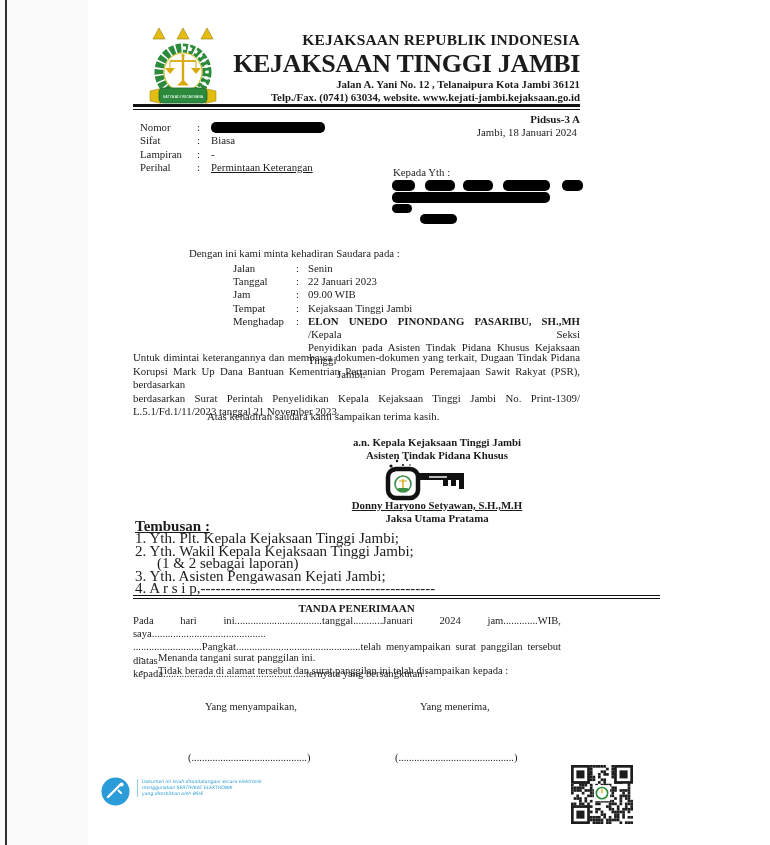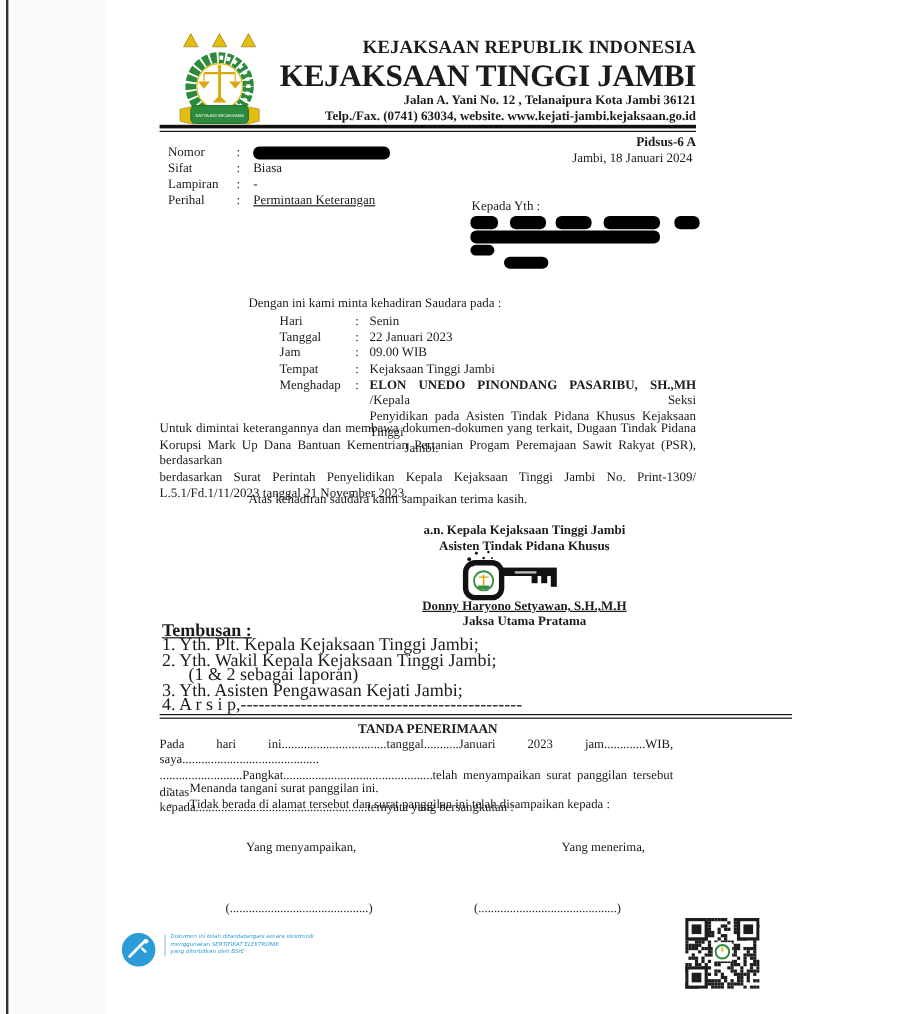--- a/index.html
+++ b/index.html
@@ -27,21 +27,21 @@
   .meta .col{width:14px;}
   .bar{background:#000;border-radius:5px;}
   .nomor-bar{width:114px;height:11px;margin-top:1px;}
   .u{text-decoration:underline;}
   .b{font-weight:bold;}
 
   
   .kepada-label{left:393px;top:166px;font-size:10.8px;}
   .kb{position:absolute;background:#000;border-radius:5px;}
 
-  .intro{left:207px;top:247px;font-size:10.8px;}
+  .intro{left:189px;top:247px;font-size:10.8px;}
 
   .details{left:233px;top:262px;width:350px;font-size:10.8px;line-height:13.2px;}
   .details .row{display:flex;align-items:flex-start;}
   .details .lab{width:63px;flex:none;}
   .details .col{width:12px;flex:none;}
   .details .val{width:272px;flex:none;}
   .jlast{text-align:justify;text-align-last:justify;}
 
   .para{left:133px;top:351px;width:447px;font-size:10.8px;line-height:13.6px;}
   .closing1{left:207px;top:410px;font-size:10.8px;}
@@ -58,21 +58,21 @@
   .sep1{left:133px;top:595px;width:527px;border-top:1.8px solid #111;}
   .sep2{left:133px;top:598px;width:527px;border-top:1px solid #111;}
 
   .receipt-title{left:133px;top:602px;width:447px;text-align:center;font-weight:bold;font-size:11px;}
   .receipt-lines{left:133px;top:614px;width:428px;font-size:10.6px;line-height:13.2px;}
   .bullets{left:140px;top:651px;width:440px;font-size:10.6px;line-height:13.2px;}
   .bullets .row{display:flex;}
   .bullets .dash{width:18px;flex:none;}
   .closing2{left:133px;top:687px;font-size:10.6px;}
   .sign-left{left:205px;top:701px;font-size:10.6px;}
-  .sign-right{left:420px;top:701px;font-size:10.6px;margin-left:48px;}
+  .sign-right{left:420px;top:701px;font-size:10.6px;}
   .paren-left{left:188px;top:752px;font-size:10.5px;}
   .paren-right{left:395px;top:752px;font-size:10.5px;}
 
   .bsre-icon{left:101px;top:777px;width:29px;height:29px;}
   .bsre-text{left:137px;top:779px;width:150px;font-family:"DejaVu Sans",sans-serif;
              font-style:italic;font-size:4.6px;line-height:6px;color:#2b9cd8;
              border-left:1px solid #8ecbe9;padding-left:4px;}
   .qr{left:571px;top:765px;width:62px;height:59px;}
 </style>
 </head>
@@ -105,21 +105,21 @@
 
   <div class="abs lh">
     <div class="org1">KEJAKSAAN REPUBLIK INDONESIA</div>
     <div class="org2">KEJAKSAAN TINGGI JAMBI</div>
     <div class="addr">Jalan A. Yani No. 12 , Telanaipura Kota Jambi 36121</div>
     <div class="addr">Telp./Fax. (0741) 63034, website. www.kejati-jambi.kejaksaan.go.id</div>
   </div>
   <div class="abs rule"></div>
   <div class="abs rule2"></div>
 
-  <div class="abs pidsus">Pidsus-6 A</div>
+  <div class="abs pidsus">Pidsus-3 A</div>
   <div class="abs dateline">Jambi, 18 Januari 2024</div>
 
   <div class="abs meta">
     <div class="row">
       <span class="lab">Nomor</span>
       <span class="col">:</span>
       <span class="bar nomor-bar"></span>
     </div>
     <div class="row">
       <span class="lab">Sifat</span>
@@ -145,21 +145,21 @@
   <div class="kb" style="left:503px;top:180px;width:47px;height:11px;"></div>
   <div class="kb" style="left:562px;top:180px;width:21px;height:11px;"></div>
   <div class="kb" style="left:392px;top:192px;width:158px;height:11px;"></div>
   <div class="kb" style="left:392px;top:204px;width:20px;height:9px;"></div>
   <div class="kb" style="left:420px;top:214px;width:37px;height:10px;"></div>
 
   <div class="abs intro">Dengan ini kami minta kehadiran Saudara pada :</div>
 
   <div class="abs details">
     <div class="row">
-      <span class="lab">Hari</span>
+      <span class="lab">Jalan</span>
       <span class="col">:</span>
       <span>Senin</span>
     </div>
     <div class="row">
       <span class="lab">Tanggal</span>
       <span class="col">:</span>
       <span>22 Januari 2023</span>
     </div>
     <div class="row">
       <span class="lab">Jam</span>
@@ -227,21 +227,21 @@
     <div class="sub">(1 &amp; 2 sebagai laporan)</div>
     <div>3. Yth. Asisten Pengawasan Kejati Jambi;</div>
     <div>4. A r s i p,-----------------------------------------------</div>
   </div>
 
   <div class="abs sep1"></div>
   <div class="abs sep2"></div>
 
   <div class="abs receipt-title">TANDA PENERIMAAN</div>
   <div class="abs receipt-lines">
-    <div class="jlast">Pada hari ini.................................tanggal...........Januari 2023 jam.............WIB, saya...........................................</div>
+    <div class="jlast">Pada hari ini.................................tanggal...........Januari 2024 jam.............WIB, saya...........................................</div>
     <div class="jlast">..........................Pangkat...............................................telah menyampaikan surat panggilan tersebut diatas</div>
     <div>kepada......................................................ternyata yang bersangkutan :</div>
   </div>
   <div class="abs bullets">
     <div class="row">
       <span class="dash">-</span>
       <span>Menanda tangani surat panggilan ini.</span>
     </div>
     <div class="row">
       <span class="dash">-</span>

